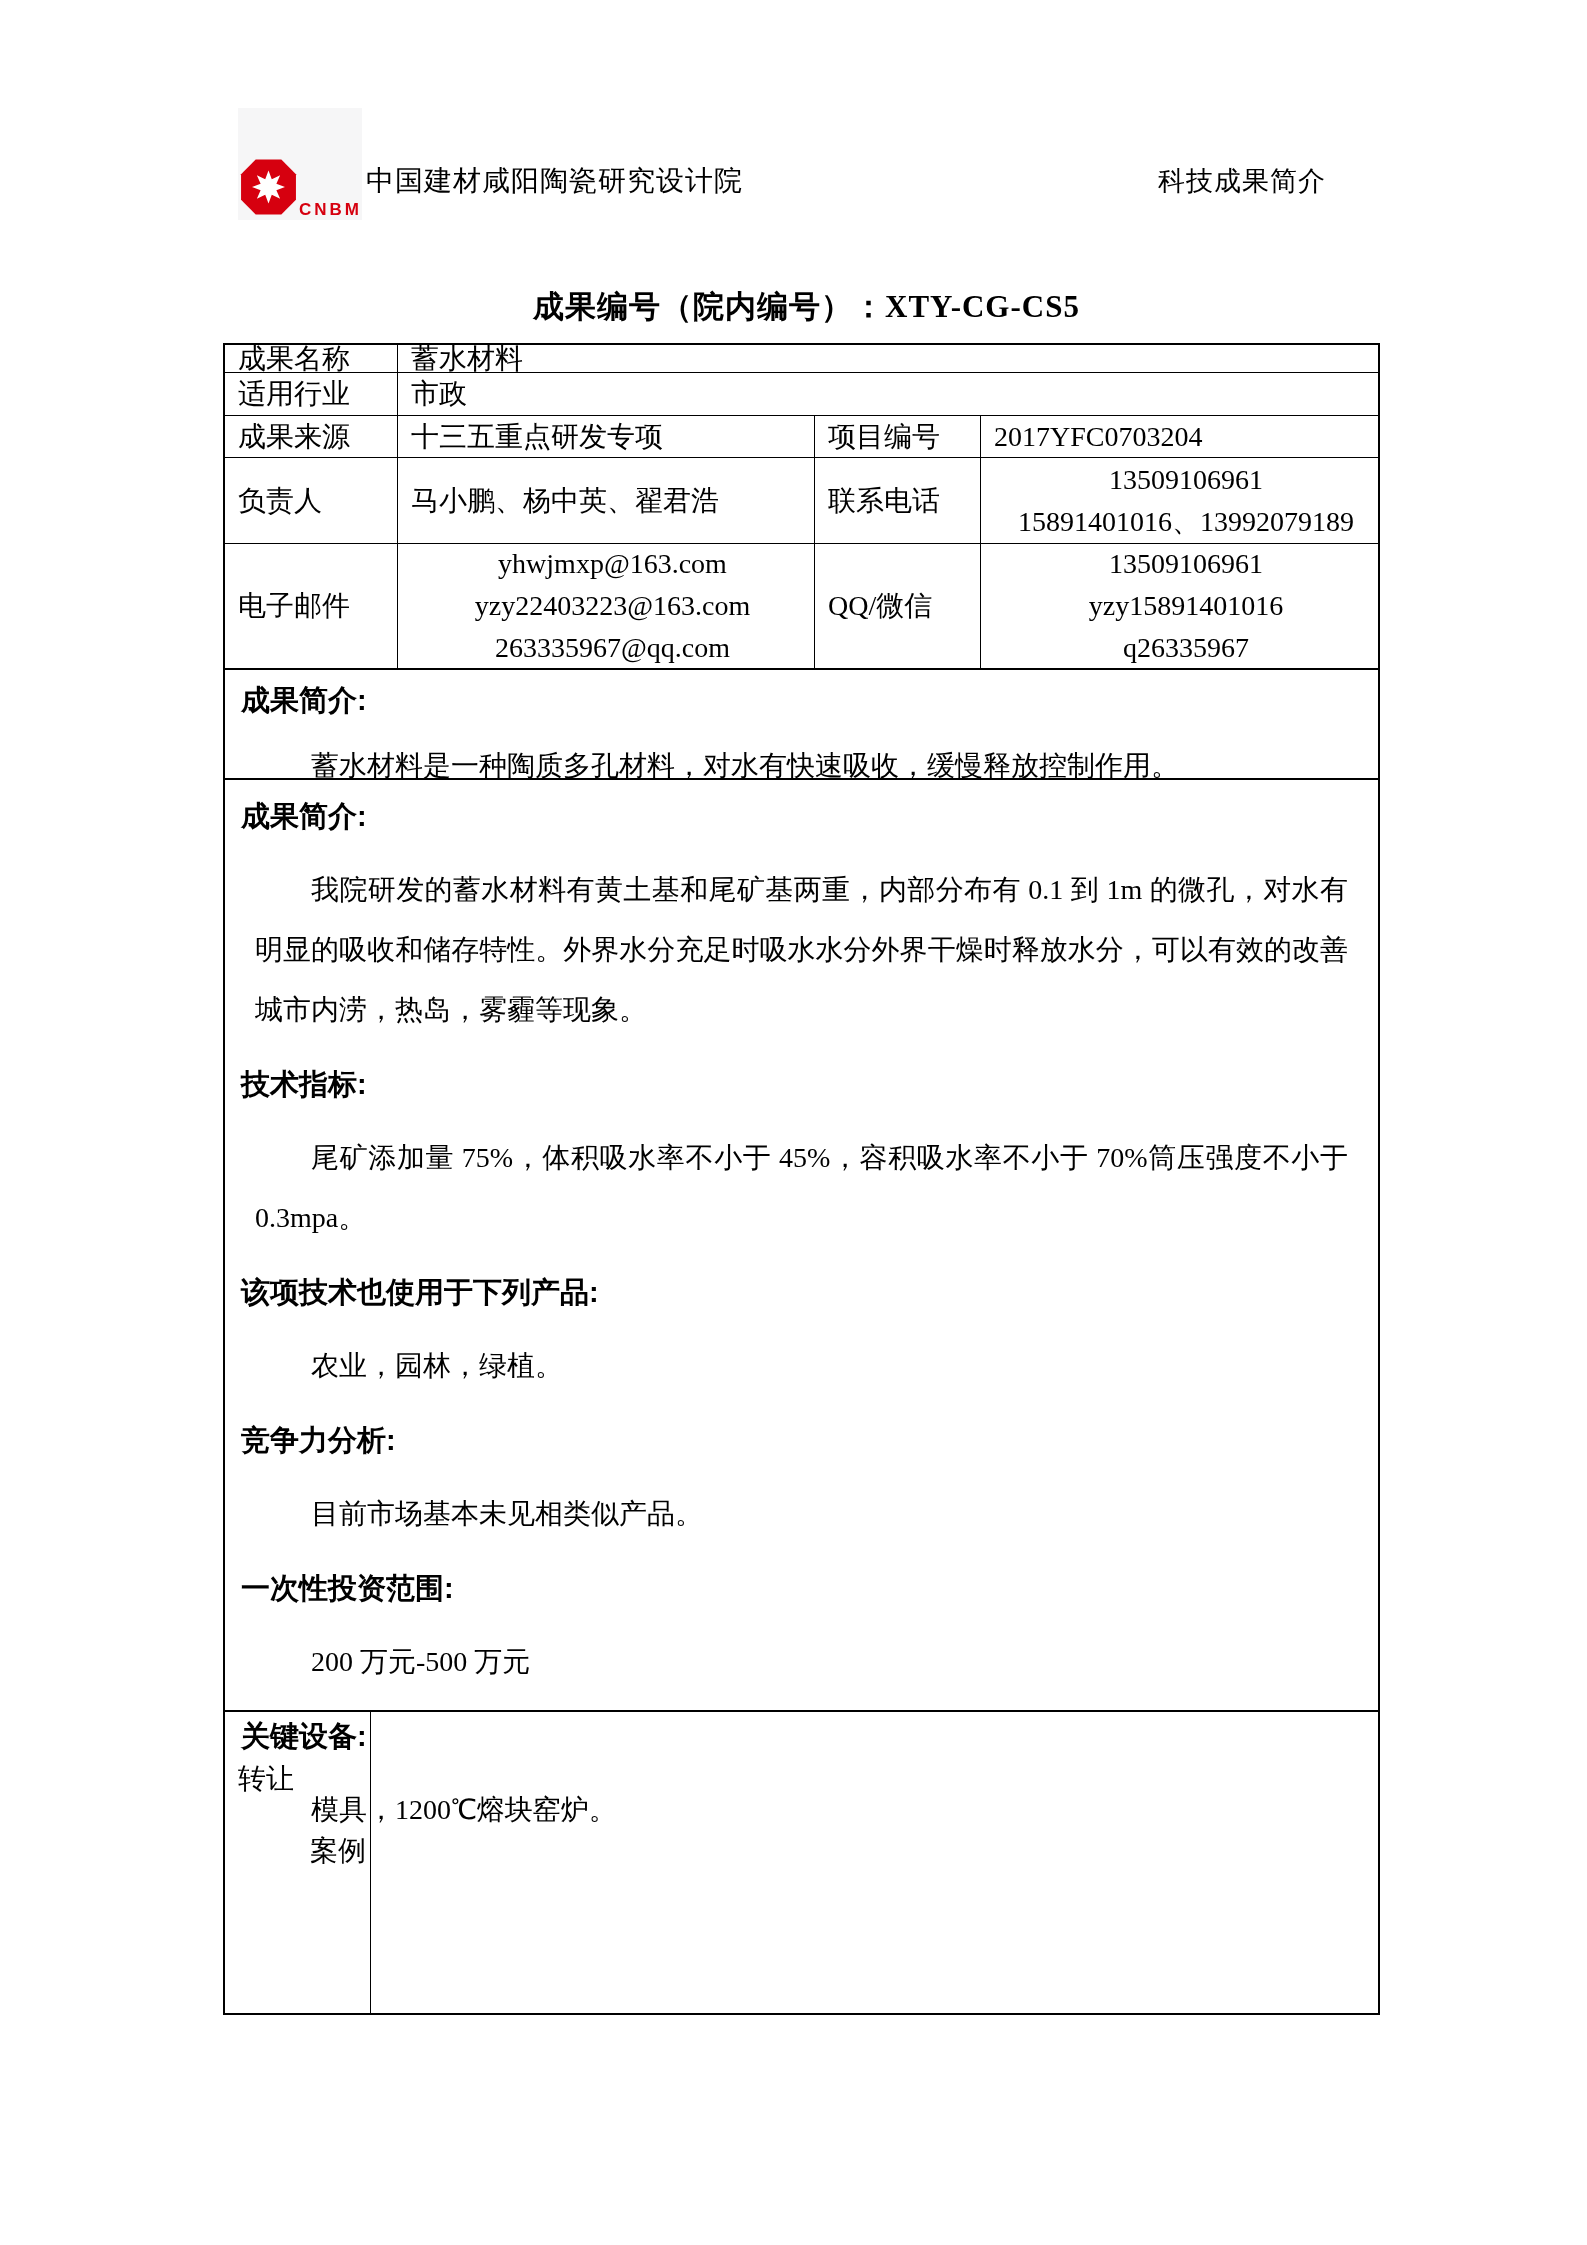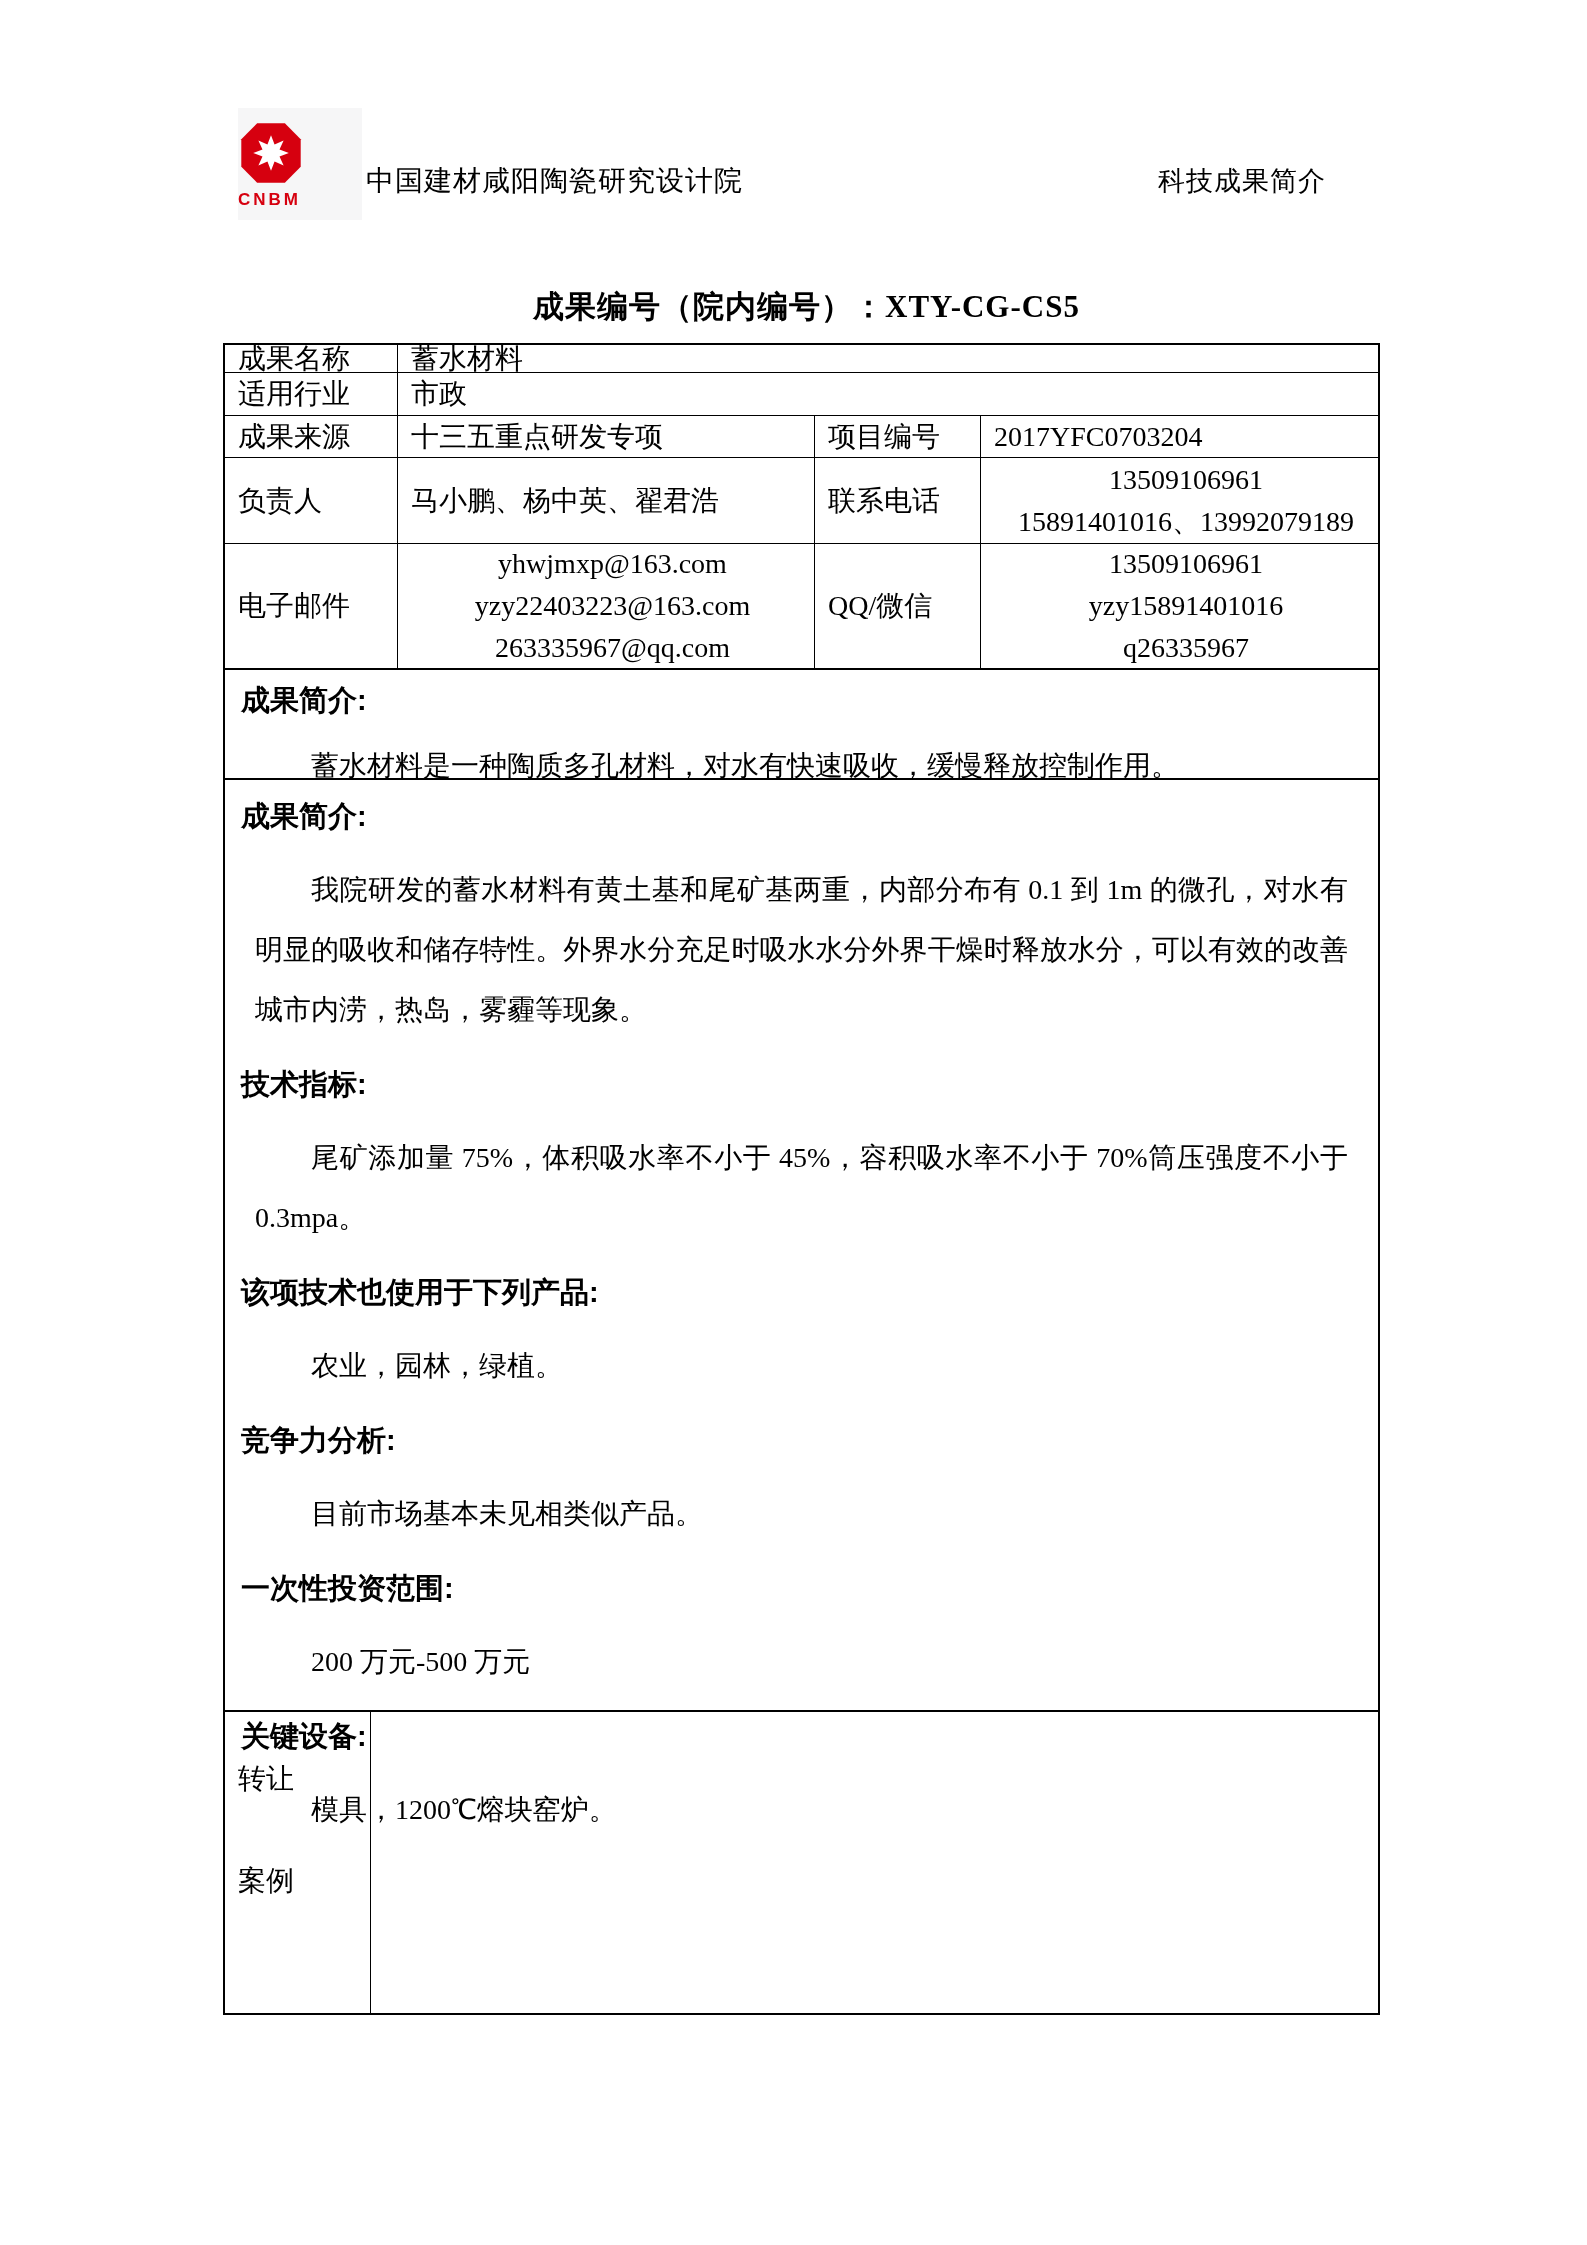--- a/index.html
+++ b/index.html
@@ -1,21 +1,21 @@
 <!DOCTYPE html>
 <html><head>
 <meta charset="utf-8">
 <style>
   html,body{margin:0;padding:0;background:#fff;}
   .page{position:relative;width:1587px;height:2245px;background:#ffffff;overflow:hidden;
         font-family:"Liberation Serif",serif;color:#000;}
 
   
   .logo-box{position:absolute;left:238px;top:108px;width:124px;height:112px;
-            background:#f6f6f7;display:flex;flex-direction:column;align-items:flex-start;
+            background:#f6f6f7;display:flex;flex-direction:row;align-items:flex-end;
             justify-content:flex-start;padding-top:12px;box-sizing:border-box;}
   .logo-text{font-family:"Liberation Sans",sans-serif;font-weight:bold;font-size:17px;
              letter-spacing:3px;color:#d6000f;margin-top:4px;}
   .org-name{position:absolute;left:366px;top:162px;font-size:28px;
             font-family:"Liberation Sans",sans-serif;letter-spacing:1px;}
   .doc-type{position:absolute;left:1158px;top:163px;font-size:27px;
             font-family:"Liberation Sans",sans-serif;letter-spacing:1px;}
 
   
   .doc-title{position:absolute;left:13px;top:286px;width:100%;text-align:center;
@@ -43,22 +43,22 @@
   .sec-cell{flex:1 1 auto;padding:4px 16px 0 16px;box-sizing:border-box;}
   .sec-head{font-family:"Liberation Sans",sans-serif;font-weight:bold;font-size:29px;
             line-height:52px;}
   .sec-text{font-size:28px;line-height:52px;text-indent:2em;text-align:justify;margin:14px;}
   .big-cell{flex:1 1 auto;padding:6px 16px 0 16px;box-sizing:border-box;}
   .big-cell .sec-head{line-height:60px;margin-top:5px;}
   .big-cell .sec-head:first-child{margin-top:0;}
   .big-cell .sec-text{line-height:60px;}
 
   
-  .transfer-lab{width:146px;flex:0 0 146px;display:flex;flex-direction:column;
-                padding:52px 0 0 13px;font-size:28px;line-height:30px;box-sizing:border-box;}
+  .transfer-lab{width:146px;flex:0 0 146px;display:flex;flex-direction:row;
+                padding:52px 0 0 13px;font-size:28px;line-height:30px;box-sizing:border-box;gap:16px;}
   .transfer-lab span{display:block;}
   .transfer-lab .gap{margin-top:72px;}
   .transfer-val{flex:1 1 auto;}
 </style>
 </head>
 <body>
 
 <div class="page">
 
   <div class="logo-box">

